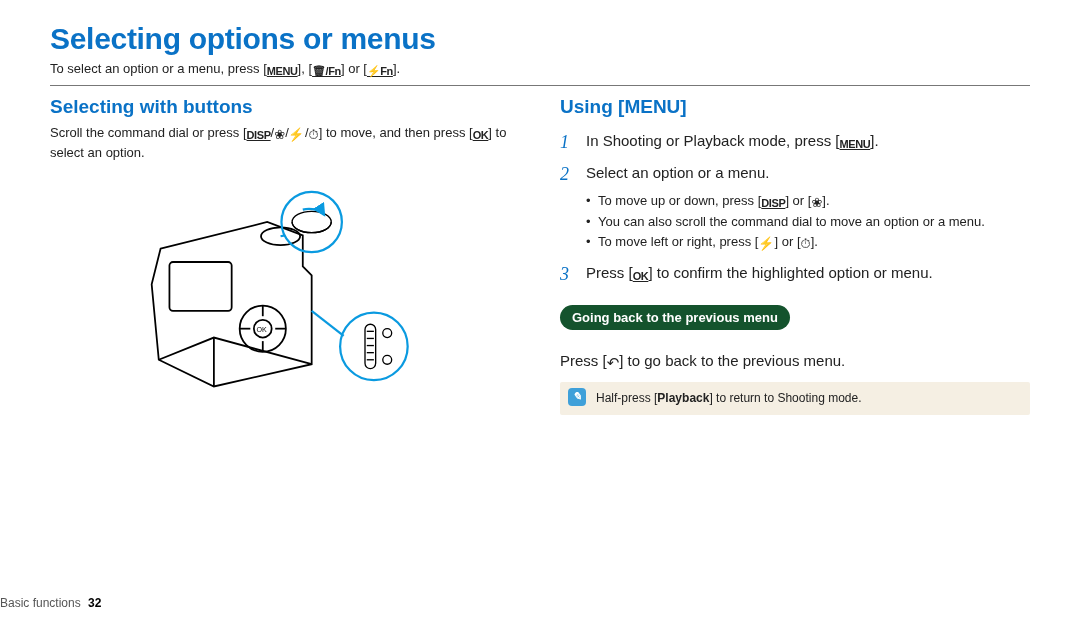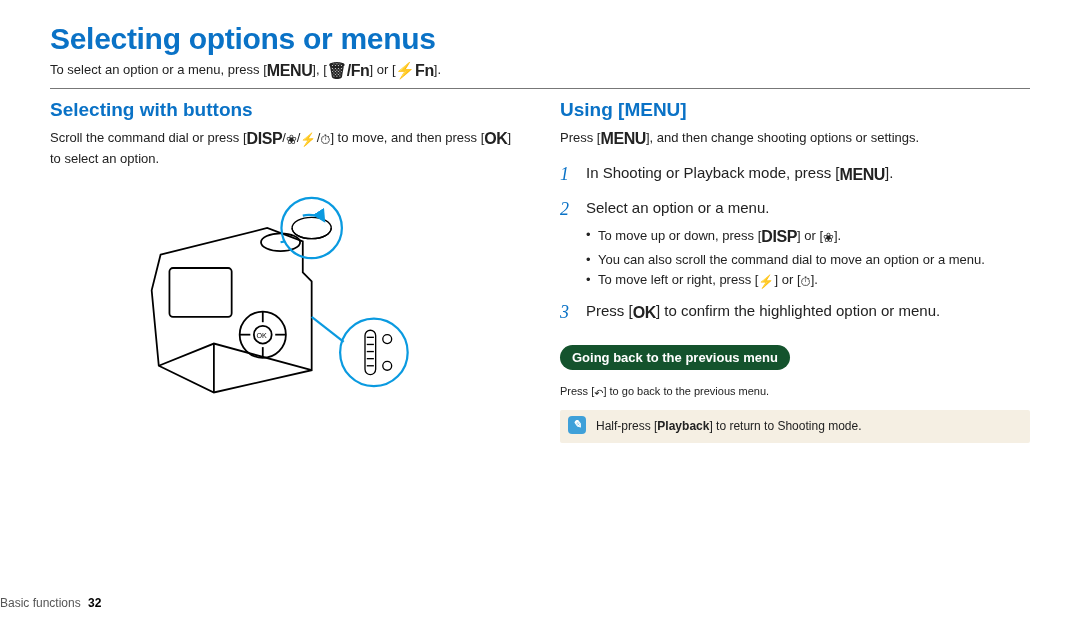--- a/index.html
+++ b/index.html
@@ -111,22 +111,22 @@
     display: inline-block;
     background: #14532d;
     color: #fff;
     font-weight: 600;
     padding: 5px 12px;
     border-radius: 14px;
     font-size: 13px;
     margin: 10px 0 8px 0;
   }
   .after-pill {
-    font-size: 11px;
-    margin: 5px 0 10px 0;
+    font-size: 15px;
+    margin: 12px 0 10px 0;
     line-height: 1.5;
   }
   .note-box {
     background: #f5efe3;
     border: none;
     border-radius: 2px;
     padding: 8px 10px 8px 36px;
     font-size: 12px;
     position: relative;
     line-height: 1.4;
@@ -145,22 +145,23 @@
     justify-content: center;
     font-size: 11px;
     font-style: italic;
     font-weight: 700;
   }
   .label-icon {
     display: inline-flex;
     vertical-align: -2px;
     font-weight: 800;
     font-family: Arial, sans-serif;
-    font-size: 16px;
+    font-size: 11px;
     letter-spacing: -0.4px;
+    text-decoration: underline;
   }
   .sym {
     display: inline-block;
     vertical-align: -2px;
     line-height: 1;
   }
   .footer {
     position: absolute;
     bottom: 20px;
     left: 0;
@@ -243,23 +244,20 @@
             <marker id="arr" markerWidth="6" markerHeight="6" refX="5" refY="3" orient="auto">
               <path d="M0 0 L6 3 L0 6 Z" fill="#0a9ae0"></path>
             </marker>
           </defs>
         </svg>
       </div>
     </div>
 
     <div class="col">
       <h2 class="section">Using [MENU]</h2>
-      <p class="body">
-        <span>Press [</span><span class="label-icon">MENU</span><span>], and then change shooting options or settings.</span>
-      </p>
 
       <ol class="steps">
         <li>
           <span>In Shooting or Playback mode, press [</span><span class="label-icon">MENU</span><span>].</span>
         </li>
         <li>
           <span>Select an option or a menu.</span>
           <ul class="sub">
             <li>
               <span>To move up or down, press [</span><span class="label-icon">DISP</span><span>] or [</span><span class="sym">❀</span><span>].</span>

